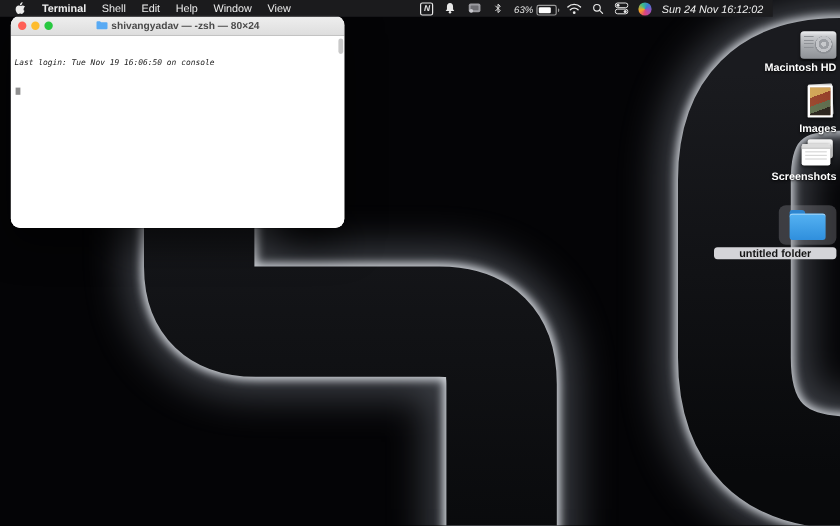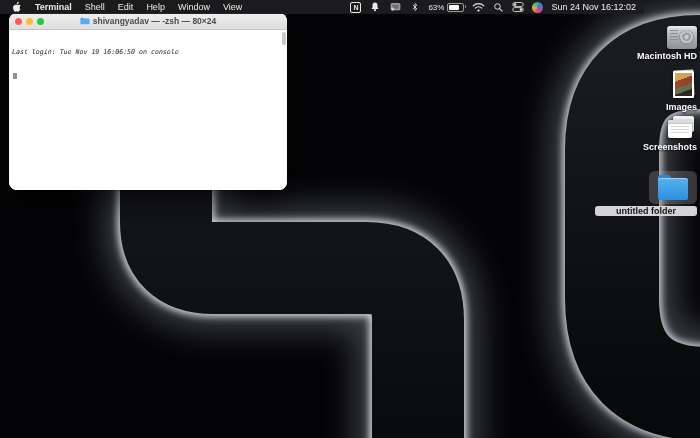--- a/index.html
+++ b/index.html
@@ -16,21 +16,21 @@
   .menubar{
     position:absolute;left:0;top:0;width:644px;height:14px;
     background:rgba(28,28,30,0.96);
     display:flex;align-items:center;
     color:#ececec;font-size:9px;z-index:30;
   }
   .menubar .left{display:flex;align-items:center;gap:13px;padding-left:11px;}
   .menubar .apple{width:11px;height:11px;display:flex;align-items:center;}
   .menu-item{white-space:nowrap;cursor:default;}
   .menu-item.app{font-weight:bold;}
-  .menubar .right{margin-left:auto;display:flex;align-items:center;gap:8px;padding-right:8px;}
+  .menubar .right{margin-left:auto;display:flex;align-items:flex-end;gap:8px;padding-right:8px;font-style:italic;}
   .status-ic{display:flex;align-items:center;justify-content:center;height:12px;}
   .battery-wrap{display:flex;align-items:center;gap:3px;}
   .battery-pct{font-size:8px;color:#e6e6e6;}
   .battery{width:15px;height:7px;border:1px solid #9a9a9a;border-radius:2px;position:relative;}
   .battery .fill{position:absolute;left:1px;top:1px;bottom:1px;width:63%;background:#fff;border-radius:1px;}
   .battery .nub{position:absolute;right:-3px;top:1.5px;width:1.5px;height:3px;background:#9a9a9a;border-radius:0 1px 1px 0;}
   .notion-box{width:9px;height:9px;border:1px solid #e8e8e8;border-radius:2px;color:#e8e8e8;
     font-size:7px;font-weight:bold;display:flex;align-items:center;justify-content:center;line-height:1;}
   .siri{width:11px;height:11px;border-radius:50%;
     background:conic-gradient(from 40deg,#3a7bd5,#9d50bb,#e0457b,#f5a623,#39c089,#3a7bd5);}

